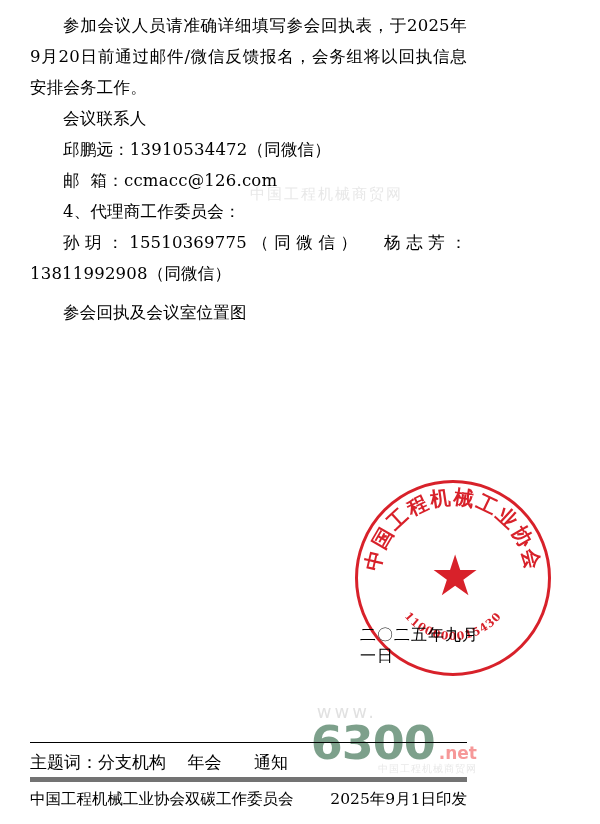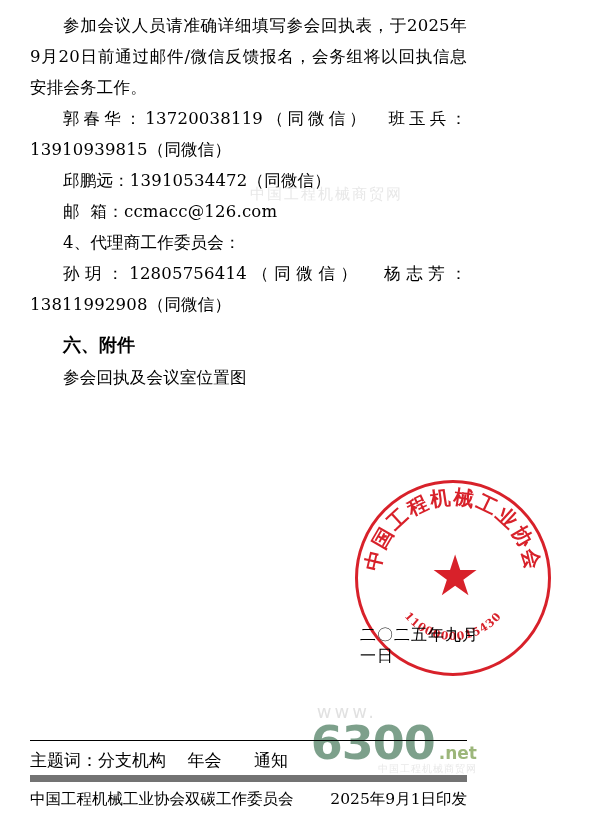--- a/index.html
+++ b/index.html
@@ -118,21 +118,21 @@
   .wm-6300 {
     font-size: 46px;
     font-weight: bold;
     color: #14532d;
     line-height: 42px;
     letter-spacing: -1px;
   }
   .wm-net {
     font-size: 17px;
     font-weight: bold;
-    color: #4d7c0f;
+    color: #ef4444;
     margin-left: 4px;
   }
   .wm-sub {
     font-size: 10px;
     color: #d6d6d6;
     letter-spacing: 1px;
     margin-top: -2px;
   }
   
   .footer {
@@ -149,40 +149,39 @@
     font-size: 17px;
     line-height: 26px;
     white-space: pre;
   }
   .footer-bottom {
     display: flex;
     justify-content: space-between;
     align-items: baseline;
     font-size: 15.5px;
     line-height: 26px;
-    border-top: 7px solid #737373;
+    border-top: 5px solid #737373;
     padding-top: 4px;
     margin-top: 2px;
   }
 </style>
 </head>
 <body>
 
 <div class="page">
 
   <p class="para indent">参加会议人员请准确详细填写参会回执表，于2025年9月20日前通过邮件/微信反馈报名，会务组将以回执信息安排会务工作。</p>
-  <p class="para indent">郭春华：13720038119（同微信）  班玉兵：13910939815（同微信）</p>
+  <p class="para indent">会议联系人</p>
   <p class="para indent">邱鹏远：13910534472（同微信）</p>
   <p class="para indent">邮  箱：ccmacc@126.com</p>
   <p class="para indent">4、代理商工作委员会：</p>
-  <p class="para indent">孙玥：12805756414（同微信）  杨志芳：13811992908（同微信）</p>
+  <p class="para indent">孙玥：15510369775（同微信）  杨志芳：13811992908（同微信）</p>
 
   <div class="blockgap"></div>
 
-  <h2 class="heading">六、附件</h2>
   <p class="para indent">参会回执及会议室位置图</p>
 
   <div class="watermark">中国工程机械商贸网</div>
 
   <div class="seal">
     <div class="seal-circle"></div>
     <svg class="seal-arc-text" viewBox="0 0 196 196">
       <defs>
         <path id="topArc" d="M 24,98 A 74,74 0 0 1 172,98"></path>
         <path id="botArc" d="M 36,98 A 62,62 0 0 0 160,98"></path>

